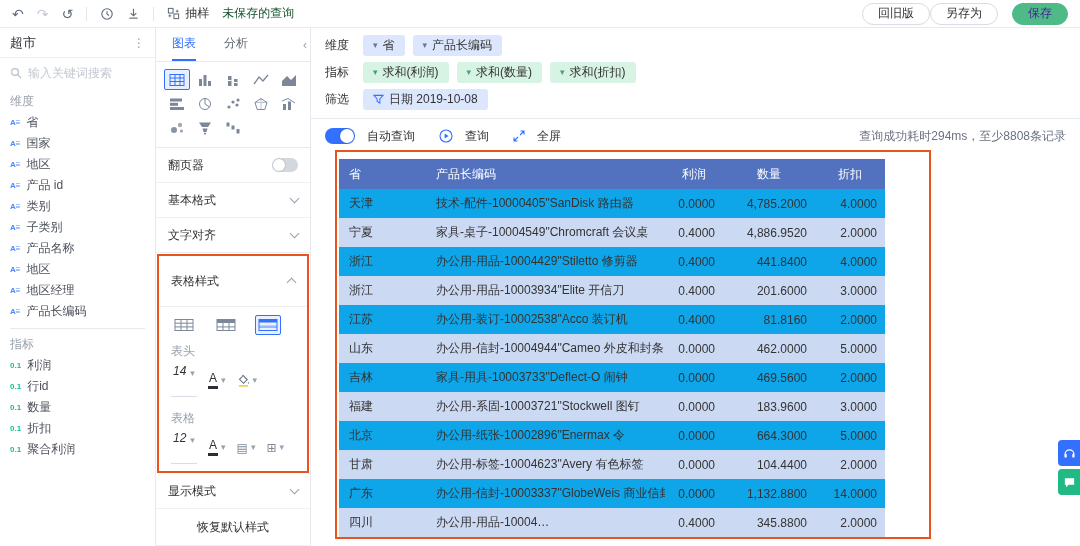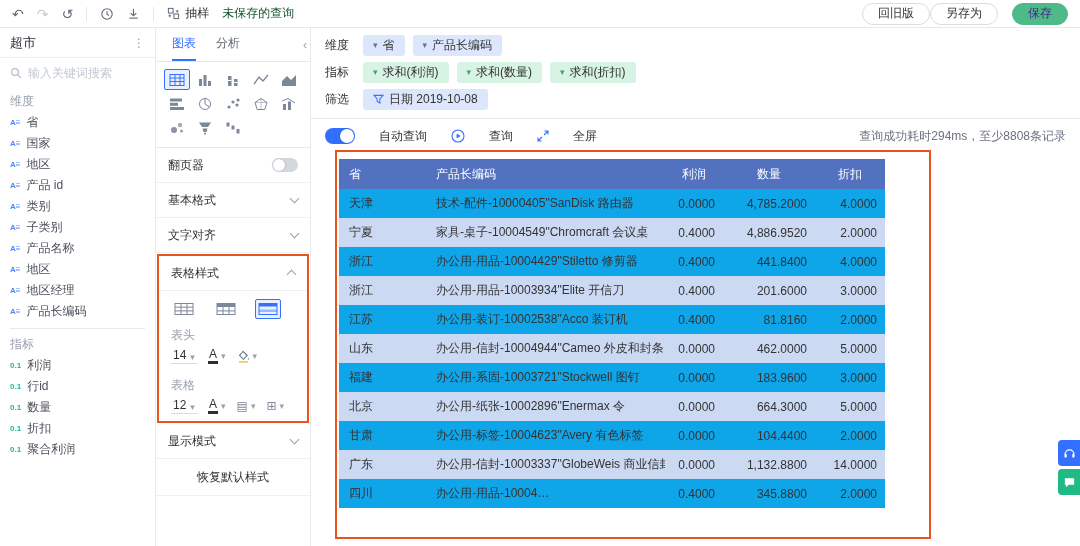--- a/index.html
+++ b/index.html
@@ -37,62 +37,62 @@
   .sb-label{padding:5px 10px 2px;color:#9aa1ad;}
   .field-item{display:flex;align-items:center;gap:6px;height:21px;padding:0 10px;cursor:grab;}
   .f-icon{font-size:8px;line-height:1;font-weight:bold;white-space:nowrap;}
   .f-icon.dimension{color:#4c88ff;}
   .f-icon.metric{color:#13bd9a;}
   .f-label{color:#4a4f59;white-space:nowrap;overflow:hidden;text-overflow:ellipsis;}
   .sb-divider{height:1px;background:#e7e9ee;margin:6px 10px 2px;}
 
   
   .panel{width:155px;flex:0 0 155px;border-right:1px solid #e7e9ee;display:flex;flex-direction:column;overflow:hidden;position:relative;background:#fff;}
-  .panel-tabs{height:34px;flex:0 0 34px;display:flex;align-items:stretch;position:relative;border-bottom:1px solid #e7e9ee;padding:0 16px;gap:20px;}
+  .panel-tabs{height:34px;flex:0 0 34px;display:flex;align-items:stretch;position:relative;border-bottom:1px solid #e7e9ee;padding:0 16px;gap:28px;}
   .ptab{color:#60666f;cursor:pointer;display:flex;align-items:center;border-bottom:2px solid transparent;}
   .ptab.active{color:var(--accent);border-bottom-color:var(--accent);}
   .collapse{position:absolute;right:3px;top:10px;color:#9aa1ad;font-size:12px;cursor:pointer;}
   .chart-grid{display:grid;grid-template-columns:repeat(5,1fr);gap:3px 2px;padding:7px 8px 9px;border-bottom:1px solid #e7e9ee;}
   .chart-cell{height:21px;display:flex;align-items:center;justify-content:center;color:#7c8799;border:1px solid transparent;border-radius:2px;cursor:pointer;}
   .chart-cell.selected{color:var(--accent);background:#e9f0ff;border-color:var(--accent);}
-  .p-section{height:35px;flex:0 0 35px;display:flex;align-items:center;justify-content:space-between;padding:0 12px;border-bottom:1px solid #eef0f4;cursor:pointer;color:#333;background:#fff;}
+  .p-section{height:51px;flex:0 0 35px;display:flex;align-items:center;justify-content:space-between;padding:0 12px;border-bottom:1px solid #eef0f4;cursor:pointer;color:#333;background:#fff;}
   .chev{width:7px;height:7px;border-right:1.2px solid #9aa1ad;border-bottom:1.2px solid #9aa1ad;transform:rotate(45deg);margin-top:-3px;}
   .chev.up{transform:rotate(-135deg);margin-top:3px;}
   .toggle{width:26px;height:14px;border-radius:7px;background:#d3d7de;position:relative;cursor:pointer;flex:0 0 auto;}
   .toggle::after{content:"";position:absolute;top:1px;left:1px;width:12px;height:12px;border-radius:50%;background:#fff;box-shadow:0 0 2px rgba(0,0,0,.25);}
   .toggle.on{background:var(--accent);}
   .toggle.on::after{left:auto;right:1px;}
   .annotated{border:2px solid var(--annotation-orange);margin:1px;background:#fff;}
   .annotated .p-section{border-bottom:1px solid #eef0f4;}
   .style-icons{display:flex;gap:16px;padding:8px 12px 2px;}
   .style-cell{width:26px;height:20px;display:flex;align-items:center;justify-content:center;color:#7c8799;border:1px solid transparent;border-radius:2px;cursor:pointer;}
   .style-cell.selected{color:var(--accent);background:#e9f0ff;border-color:var(--accent);}
   .sub-label{padding:6px 12px 1px;color:#9aa1ad;}
   .ctrl-row{display:flex;align-items:center;gap:11px;padding:3px 12px 7px;}
-  .fsize{display:flex;align-items:flex-end;gap:4px;border-bottom:1px solid #d8dce4;padding:0 2px 1px;min-width:26px;color:#333;cursor:pointer;}
+  .fsize{display:flex;align-items:flex-end;gap:4px;border-bottom:1px solid #d8dce4;padding:0 2px 18px;min-width:26px;color:#333;cursor:pointer;font-style:italic;}
   .caret{color:#9aa1ad;font-size:9px;line-height:1;}
   .acolor{display:flex;align-items:center;gap:3px;cursor:pointer;}
   .acolor .A{font-size:12px;line-height:1.1;border-bottom:3px solid #2b2f36;padding:0 1px;color:#333;}
   .glyphctl{display:flex;align-items:center;gap:3px;color:#7c8799;font-size:12px;cursor:pointer;}
   .reset-btn{height:36px;flex:0 0 36px;display:flex;align-items:center;justify-content:center;border-bottom:1px solid #eef0f4;color:#333;cursor:pointer;margin-top:1px;}
 
   
   .main{flex:1;position:relative;padding:4px 14px 0;overflow:hidden;background:#fff;min-width:0;}
   .qrow{display:flex;align-items:center;min-height:27px;gap:10px;}
   .qlabel{color:#333;flex:0 0 28px;}
   .tags{display:flex;gap:8px;align-items:center;}
   .tag{display:inline-flex;align-items:center;gap:5px;height:21px;padding:0 10px;border-radius:3px;font-size:12px;color:#333;cursor:pointer;white-space:nowrap;}
   .tag.blue{background:var(--tag-blue-bg);}
   .tag.green{background:var(--tag-green-bg);}
   .t-caret{font-size:9px;color:#6b7689;line-height:1;}
   .tag.green .t-caret{color:#4a9d76;}
   .t-funnel{display:flex;align-items:center;color:var(--accent);}
   .main-divider{height:1px;background:#e7e9ee;margin:5px -14px 0;}
   .controls{display:flex;align-items:center;gap:24px;height:34px;}
-  .ctl{display:flex;align-items:center;gap:24px;color:#333;cursor:pointer;}
+  .ctl{display:flex;align-items:center;gap:12px;color:#333;cursor:pointer;}
   .ctl .icon-blue{color:var(--accent);display:flex;align-items:center;}
   .toggle.big{width:30px;height:16px;border-radius:8px;}
   .toggle.big::after{width:14px;height:14px;}
   .status{margin-left:auto;color:#6b7280;font-size:12px;white-space:nowrap;}
 
   .table-wrap{margin:6px 0 0 14px;}
   table.data{border-collapse:collapse;table-layout:fixed;width:546px;}
   .data th{background:var(--table-header-bg);color:#fff;font-weight:normal;height:30px;padding:0 10px;text-align:left;font-size:12px;white-space:nowrap;}
   .data th.num-h{text-align:center;padding:0;}
   .data td{height:29px;padding:0 10px;color:#333;white-space:nowrap;overflow:hidden;font-size:12px;}
@@ -544,20 +544,27 @@
                 <td class="num">2.0000</td>
               </tr>
               <tr>
                 <td>山东</td>
                 <td>办公用-信封-10004944"Cameo 外皮和封条</td>
                 <td class="num">0.0000</td>
                 <td class="num">462.0000</td>
                 <td class="num">5.0000</td>
               </tr>
               <tr>
+                <td>吉林</td>
+                <td>家具-用具-10003733"Deflect-O 闹钟</td>
+                <td class="num">0.0000</td>
+                <td class="num">469.5600</td>
+                <td class="num">2.0000</td>
+              </tr>
+              <tr>
                 <td>福建</td>
                 <td>办公用-系固-10003721"Stockwell 图钉</td>
                 <td class="num">0.0000</td>
                 <td class="num">183.9600</td>
                 <td class="num">3.0000</td>
               </tr>
               <tr>
                 <td>北京</td>
                 <td>办公用-纸张-10002896"Enermax 令</td>
                 <td class="num">0.0000</td>

